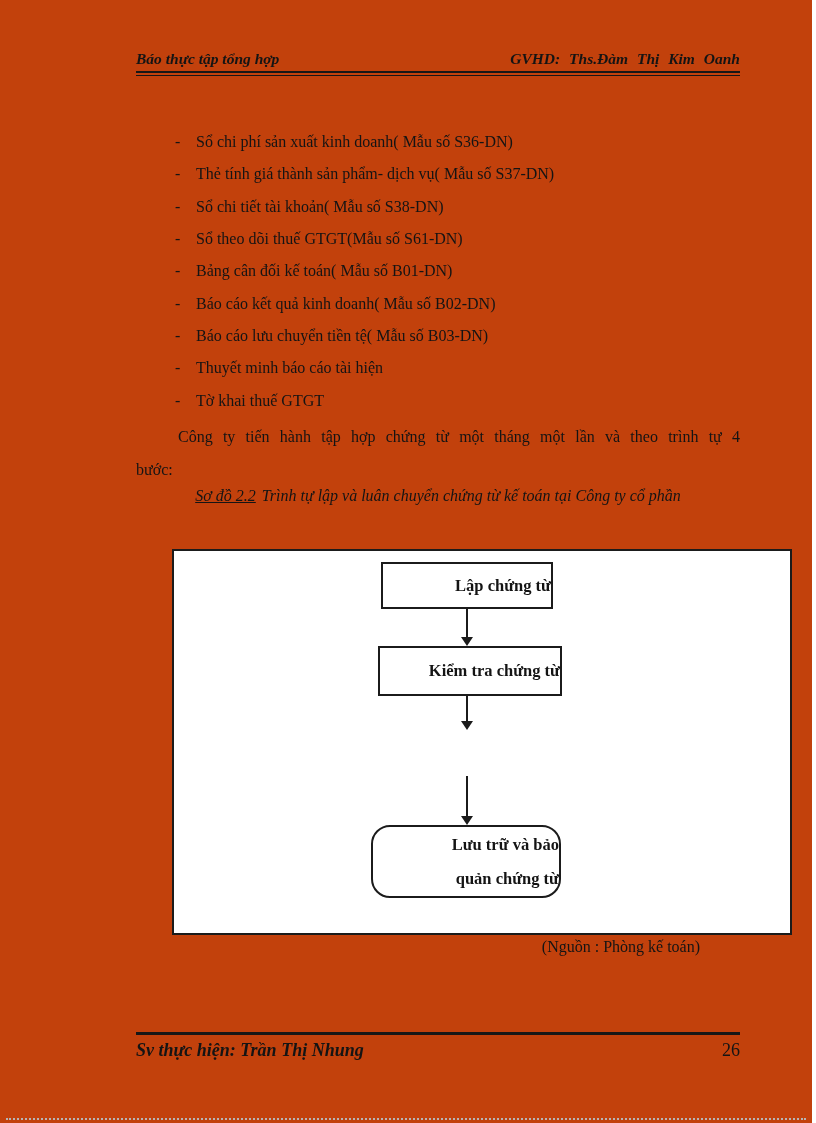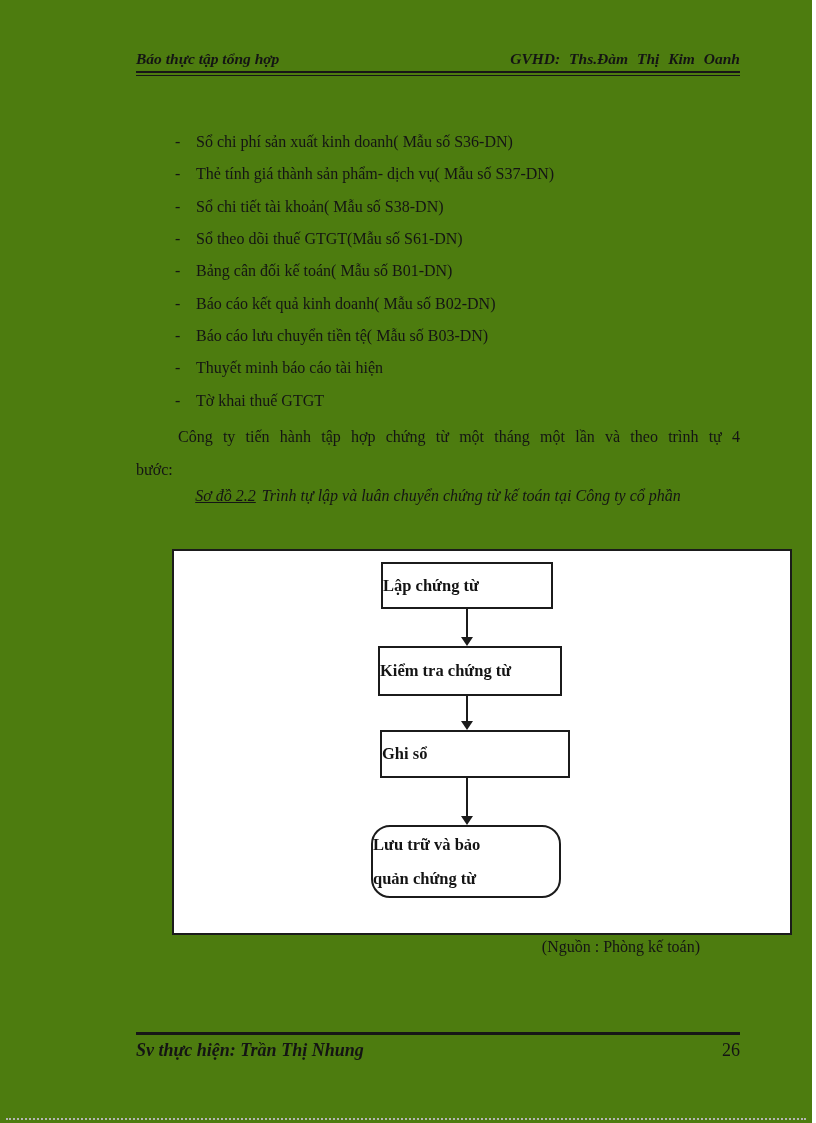--- a/index.html
+++ b/index.html
@@ -1,20 +1,20 @@
 <!DOCTYPE html>
 <html><head>
 <meta charset="utf-8">
 <style>
   html, body { margin:0; padding:0; background:#ffffff; }
   .page {
     position: relative;
     width: 812px;
     height: 1123px;
-    background: #4d7c0f;
+    background: #c2410c;
     font-family: "Liberation Serif", "DejaVu Serif", serif;
     color: #141414;
     overflow: hidden;
   }
 
   
   .header { position:absolute; left:136px; top:50px; width:604px; }
   .header-row {
     display:flex; justify-content:space-between; align-items:baseline;
     font-style:italic; font-weight:bold; font-size:15.5px;
@@ -48,21 +48,21 @@
   .caption .cap-label { text-decoration:underline; margin-right:6px; }
 
   
   .frame {
     position:absolute; left:172px; top:549px; width:616px; height:382px;
     border:2px solid #1b1b1b; background:#ffffff;
   }
   .fbox {
     position:absolute; border:2px solid #1b1b1b; background:#fff;
     font-weight:bold; font-size:16.5px; text-align:center;
-    display:flex; flex-direction:column; justify-content:center; align-items:flex-start;
+    display:flex; flex-direction:column; justify-content:center; align-items:flex-end;
   }
   .fbox .box-line { line-height:24px; }
   .fbox1 { left:207px; top:11px;  width:168px; height:43px; }
   .fbox2 { left:204px; top:95px;  width:180px; height:46px; }
   .fbox3 { left:206px; top:179px; width:186px; height:44px; }
   .fbox4 { left:197px; top:274px; width:186px; height:69px;border-radius:19px; }
   .fbox4 .box-line { line-height:34px; }
 
   .arrow { position:absolute; left:286px; width:14px; }
   .arrow .shaft { position:absolute; left:6px; top:0; bottom:7px; width:2px; background:#1b1b1b; }
@@ -171,23 +171,20 @@
 
     <div class="fbox fbox2">
       <div class="box-line">Kiểm tra chứng từ</div>
     </div>
 
     <div class="arrow arrow2">
       <div class="shaft"></div>
       <div class="head"></div>
     </div>
 
-    <div class="fbox fbox3">
-      <div class="box-line">Ghi sổ</div>
-    </div>
 
     <div class="arrow arrow3">
       <div class="shaft"></div>
       <div class="head"></div>
     </div>
 
     <div class="fbox fbox4">
       <div class="box-line">Lưu trữ và bảo</div>
       <div class="box-line">quản chứng từ</div>
     </div>

